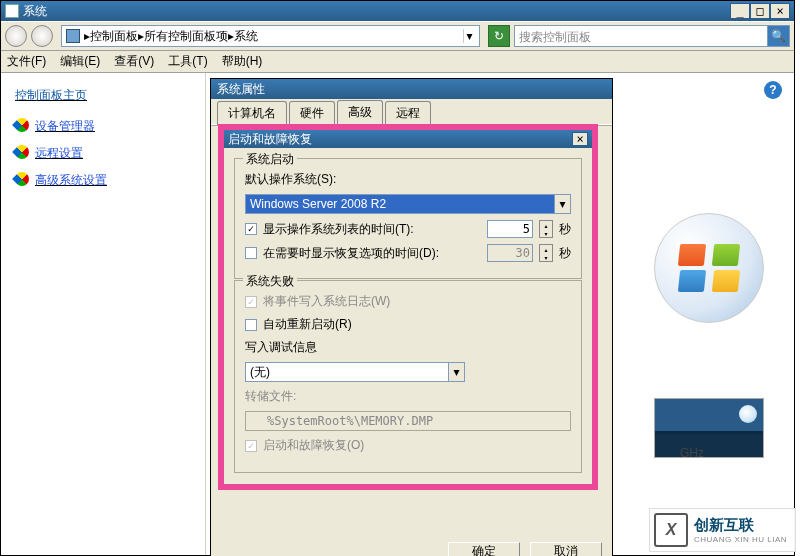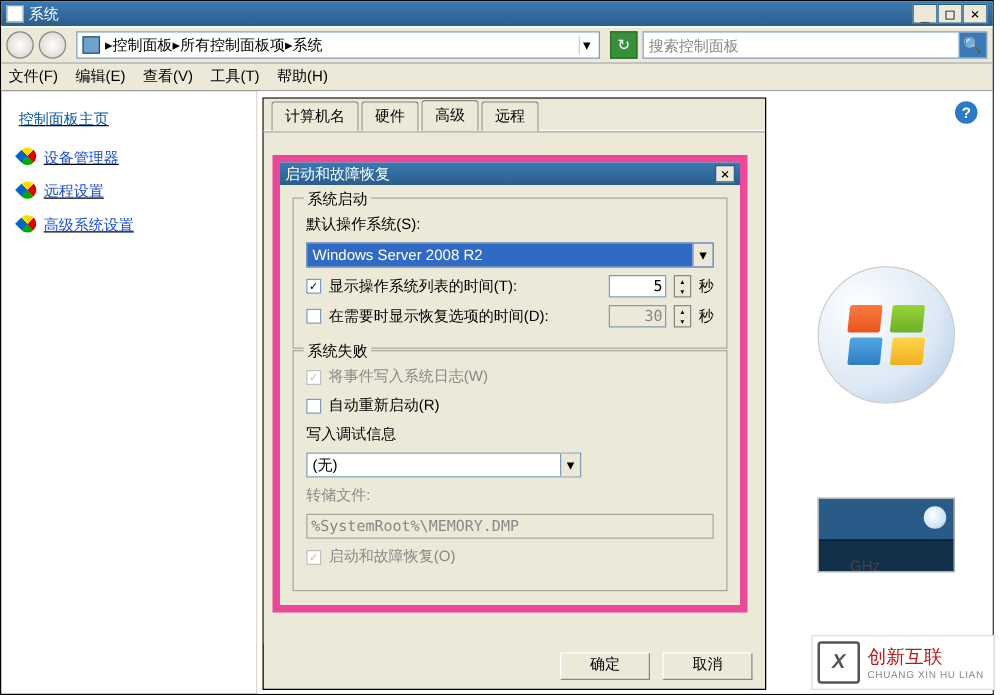--- a/index.html
+++ b/index.html
@@ -57,42 +57,42 @@
 .lbl.gray { color:#888; }
 .select { height:20px; border:1px solid #7f9db9; background:#fff; display:flex; align-items:center; flex:1;}
 .select.blue { background:#316ac5; color:#fff; font-family: Consolas, monospace; font-size:12px; padding-left:4px;}
 .select .dd { margin-left:auto; width:16px; height:18px; background:#ece9d8; border-left:1px solid #7f9db9; display:flex; align-items:center; justify-content:center; color:#000;}
 .cb { width:12px; height:12px; border:1px solid #7f9db9; background:#fff; display:flex; align-items:center; justify-content:center; font-size:9px;}
 .cb.gray { border-color:#c0c0c0; color:#c0c0c0;}
 .num { width:46px; height:18px; border:1px solid #7f9db9; background:#fff; text-align:right; padding-right:2px; font-family:monospace; display:flex; align-items:center; justify-content:flex-end;}
 .num.dis { background:#ece9d8; color:#888;}
 .spin { width:14px; height:18px; border:1px solid #888; background:#ece9d8; display:flex; flex-direction:column;}
 .spin div{flex:1; display:flex; align-items:center; justify-content:center; font-size:6px;}
-.txtfield { height:20px; border:1px solid #aca899; background:#ece9d8; color:#888; padding:2px 3px; font-family: Consolas, monospace; flex:1;}
+.txtfield { height:20px; border:1px solid #aca899; background:#ece9d8; color:#888; padding:2px 21px; font-family: Consolas, monospace; flex:1;}
 
 
 .red-box { position:absolute; border:3px solid #e33; pointer-events:none; }
 .red-arrow { position:absolute; pointer-events:none; }
 
 
 .winlogo { width:110px; height:110px; border-radius:50%; background: radial-gradient(circle at 30% 30%, #fff, #dce8f5 60%, #a7c4e2); border:1px solid #ccc; position:absolute; right:30px; top:140px; display:flex; align-items:center; justify-content:center;}
 .winlogo .flag { width:60px; height:48px; position:relative; }
 .winlogo .flag div { width:26px; height:22px; position:absolute; border-radius:2px; transform: skewX(-6deg);}
 .winlogo .flag .r { background: linear-gradient(#f87b3f,#e8551d); left:0; top:0;}
 .winlogo .flag .g { background: linear-gradient(#9ad33a,#6bb025); right:0; top:0;}
 .winlogo .flag .b { background: linear-gradient(#4fa7e6,#2f7dc1); left:0; bottom:0;}
 .winlogo .flag .y { background: linear-gradient(#ffd34a,#f1b020); right:0; bottom:0;}
 .photo { position:absolute; right:30px; top:325px; width:110px; height:60px; border:1px solid #aaa; background: linear-gradient(#2a5b88 0 55%, #0a2a44 55% 60%, #12304a 60% 100%); }
 .photo::after { content:""; position:absolute; top:6px; right:6px; width:18px; height:18px; border-radius:50%; background: radial-gradient(circle at 40% 40%, #fff, #cfe6f5 60%, #8fb8d8);}
 .ghz { position:absolute; right:90px; top:373px; color:#444; }
 
 
 .watermark { position:absolute; right:4px; bottom:4px; background:rgba(255,255,255,0.95); border:1px solid #ddd; padding:4px 8px 4px 4px; display:flex; align-items:center; gap:6px; z-index:50;}
 .wm-logo { width:34px; height:34px; border:2px solid #555; border-radius:3px; display:flex; align-items:center; justify-content:center; font-weight:bold; color:#555; font-size:16px; font-style:italic;}
-.wm-txt .cn { font-size:15px; color:#b91c1c; font-weight:normal;}
+.wm-txt .cn { font-size:15px; color:#0c4a6e; font-weight:bold;}
 .wm-txt .en { font-size:8px; color:#888; letter-spacing:0.5px;}
 </style>
 </head>
 <body>
 
 <div class="window">
   <div class="titlebar">
     <div class="left">
       <div class="icon-sm"></div>
       <span>系统</span>
@@ -160,20 +160,21 @@
             <div class="y"></div>
           </div>
       </div>
       <div class="photo"></div>
       <div class="ghz">GHz</div>
     </div>
   </div>
 </div>
 
 <div class="dlg1">
+  <div class="ttl">系统属性</div>
   <div class="tabs">
     <div class="tab">计算机名</div>
     <div class="tab">硬件</div>
     <div class="tab active">高级</div>
     <div class="tab">远程</div>
   </div>
   <div class="tabbody"></div>
   <div class="foot">
     <div class="btn">确定</div>
     <div class="btn">取消</div>

